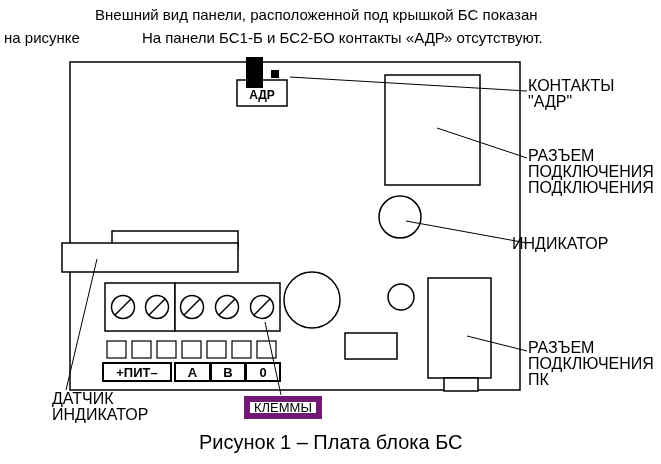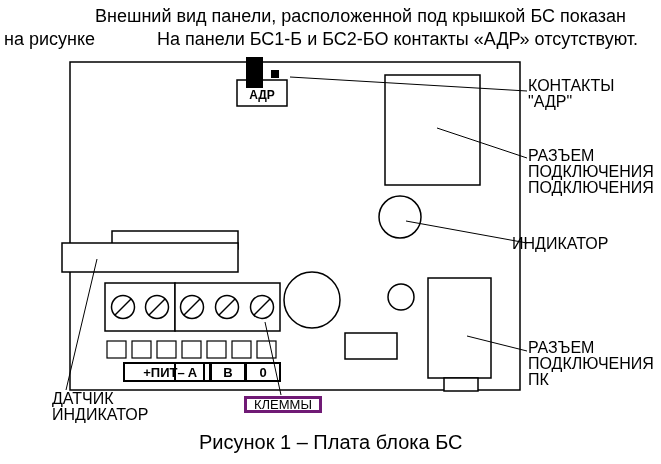--- a/index.html
+++ b/index.html
@@ -1,29 +1,29 @@
 <!DOCTYPE html>
 <html><head>
 <meta charset="utf-8">
 <style>
   * { margin:0; padding:0; box-sizing:border-box; }
   html,body { background:#ffffff; }
   body { font-family:"Liberation Sans", sans-serif; color:#000; }
   .stage { position:relative; width:661px; height:464px; background:#fff; overflow:hidden; }
   .stage svg { position:absolute; left:0; top:0; }
   .txt { position:absolute; color:#000; white-space:nowrap; }
-  .header-line { font-size:18px; }
+  .header-line { font-size:15px; }
   .gap2 { margin-left:62px; }
   .callout { position:absolute; font-size:16px; line-height:16px; color:#000; }
   .callout div { white-space:nowrap; }
   .term-box { position:absolute; top:362px; height:20px; border:2px solid #000;
               display:flex; align-items:center; justify-content:center;
               font-weight:bold; font-size:13px; background:transparent; }
-  .klemmy-box { position:absolute; left:244px; top:396px; width:78px; height:17px;
-                border:3px solid #701a75; display:flex; align-items:center; justify-content:center;
+  .klemmy-box { position:absolute; left:244px; top:396px; width:78px; height:23px;
+                border:6px solid #701a75; display:flex; align-items:center; justify-content:center;
                 font-size:13px; }
   .caption { position:absolute; left:199px; top:431px; font-size:20px; }
   .adr-text { font:bold 12px "Liberation Sans", sans-serif; }
   .shape { fill:#fff; stroke:#000; stroke-width:1.5; }
   .thin  { stroke:#000; stroke-width:1; }
   .slotline { stroke:#000; stroke-width:1.5; }
   .blackfill { fill:#000; stroke:none; }
 </style>
 </head>
 <body>
@@ -111,20 +111,20 @@
   </div>
 
   <div class="callout" style="left:52px; top:391px;">
     <div>ДАТЧИК</div>
     <div>ИНДИКАТОР</div>
   </div>
   <div class="klemmy-box">
     <span>КЛЕММЫ</span>
   </div>
 
-  <div class="term-box" style="left:123px; width:82px;">+ПИТ–</div>
+  <div class="term-box" style="left:102px; width:70px;">+ПИТ–</div>
   <div class="term-box" style="left:174px; width:37px;">А</div>
   <div class="term-box" style="left:210px; width:36px;">В</div>
   <div class="term-box" style="left:245px; width:36px;">0</div>
 
   <div class="txt caption">Рисунок 1 – Плата блока БС</div>
 
 </div>
 
 </body></html>

